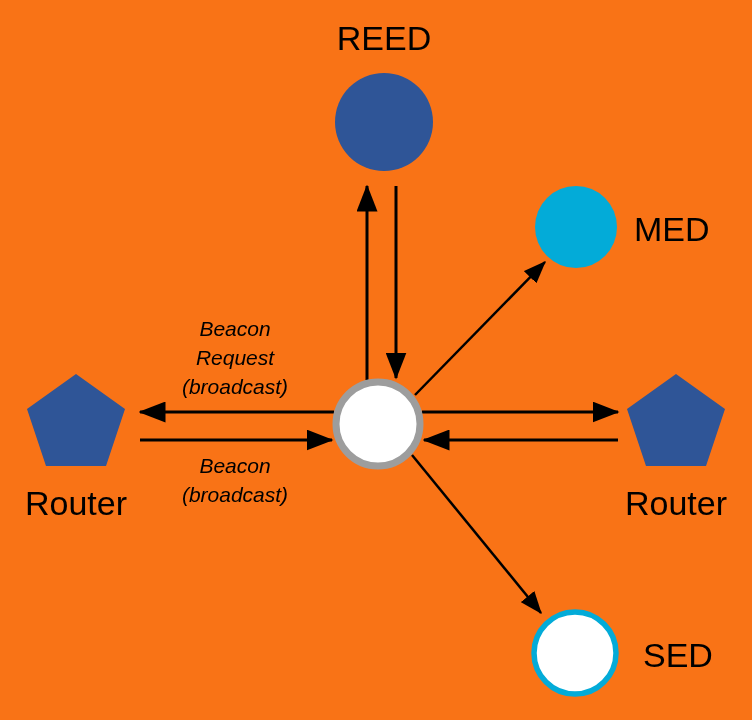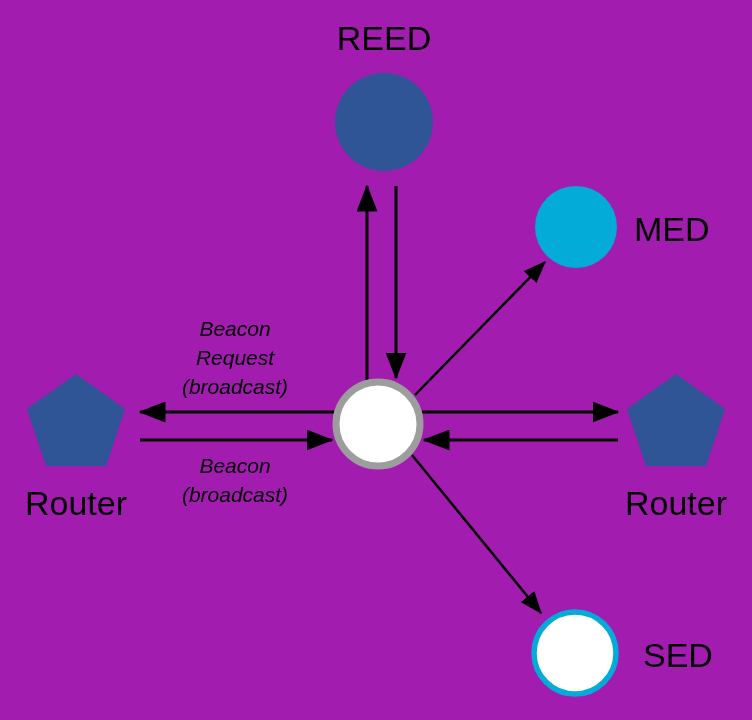--- a/index.html
+++ b/index.html
@@ -10,21 +10,21 @@
   body {
     width: 752px;
     height: 720px;
     overflow: hidden;
     font-family: "Liberation Sans", sans-serif;
   }
   #diagram-root {
     position: relative;
     width: 752px;
     height: 720px;
-    background: #a21caf;
+    background: #f97316;
   }
   svg#topology {
     display: block;
     width: 752px;
     height: 720px;
   }
   .node-label {
     font-family: "Liberation Sans", sans-serif;
     font-size: 34px;
     fill: #000000;

